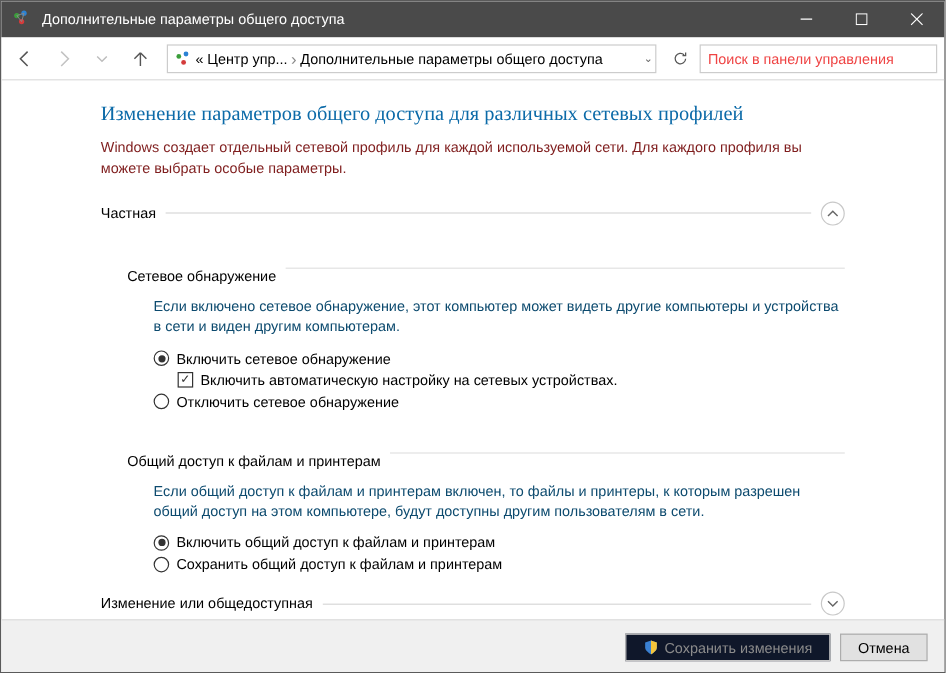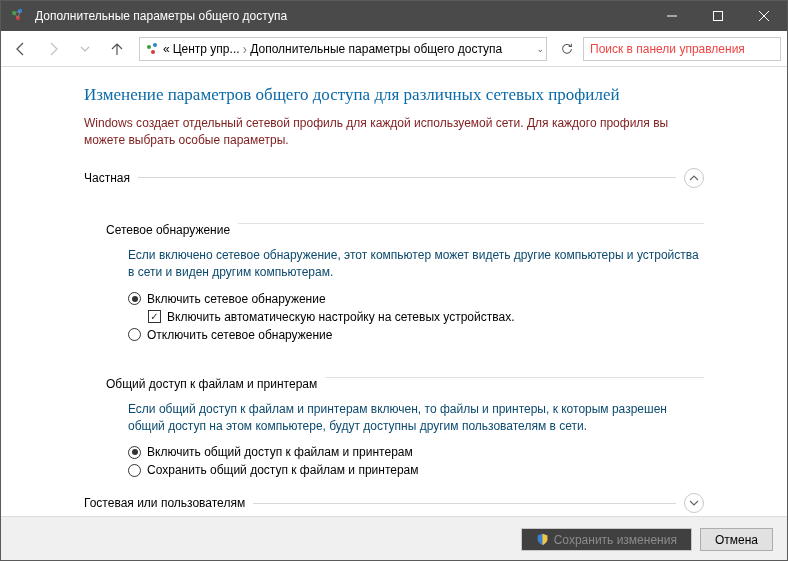--- a/index.html
+++ b/index.html
@@ -38,21 +38,21 @@
     .opts { padding-left: 22px; font-size: 12px; }
     .opt { display:flex; align-items:center; gap:6px; margin-bottom: 4px; }
     .opt.sub { padding-left: 20px; }
     .radio, .check { width:13px; height:13px; border:1px solid #333; display:inline-flex; align-items:center; justify-content:center; cursor:pointer; }
     .radio { border-radius:50%; }
     .radio.checked::after { content:""; width:6px; height:6px; background:#333; border-radius:50%; }
     .check.checked::after { content:"✓"; font-size:10px; line-height:1; color:#333; }
 
     .footer { height: 46px; border-top: 1px solid #ddd; background: #f0f0f0; display:flex; align-items:center; justify-content:flex-end; padding: 0 14px; gap: 8px; }
     .btn { height: 23px; padding: 0 14px; font-size: 12px; border: 1px solid #adadad; background: #e1e1e1; display:flex; align-items:center; gap:5px; cursor:pointer; }
-    .btn.disabled { color: #8b8b8b; border-color:#c8c8c8; background:#404040; }
+    .btn.disabled { color: #8b8b8b; border-color:#c8c8c8; background:#0f172a; }
     .shield { width:13px; height:13px; }
   </style>
 </head>
 <body>
 
 <div class="titlebar">
   <span class="icon">
     <svg viewBox="0 0 16 16" width="16" height="16">
         <circle cx="5" cy="6" r="2.2" fill="#3b9e3b"></circle>
         <circle cx="11" cy="4" r="2.2" fill="#2b82d4"></circle>
@@ -173,21 +173,21 @@
           <span>Включить общий доступ к файлам и принтерам</span>
         </div>
         <div class="opt">
           <span class="radio"></span>
           <span>Сохранить общий доступ к файлам и принтерам</span>
         </div>
       </div>
     </div>
 
     <div class="profile-head">
-      <span class="label">Гостевая или пользователям</span>
+      <span class="label">Изменение или общедоступная</span>
       <span class="ruler"></span>
       <span class="chev">
           <svg width="10" height="10" viewBox="0 0 10 10">
             <path d="M1 3 L5 7 L9 3" stroke="#666" stroke-width="1.2" fill="none"></path>
           </svg>
         </span>
     </div>
 
     <div class="profile-head" style="margin-top:6px;flex-direction:column;">
       <span class="label">Все сети</span>

